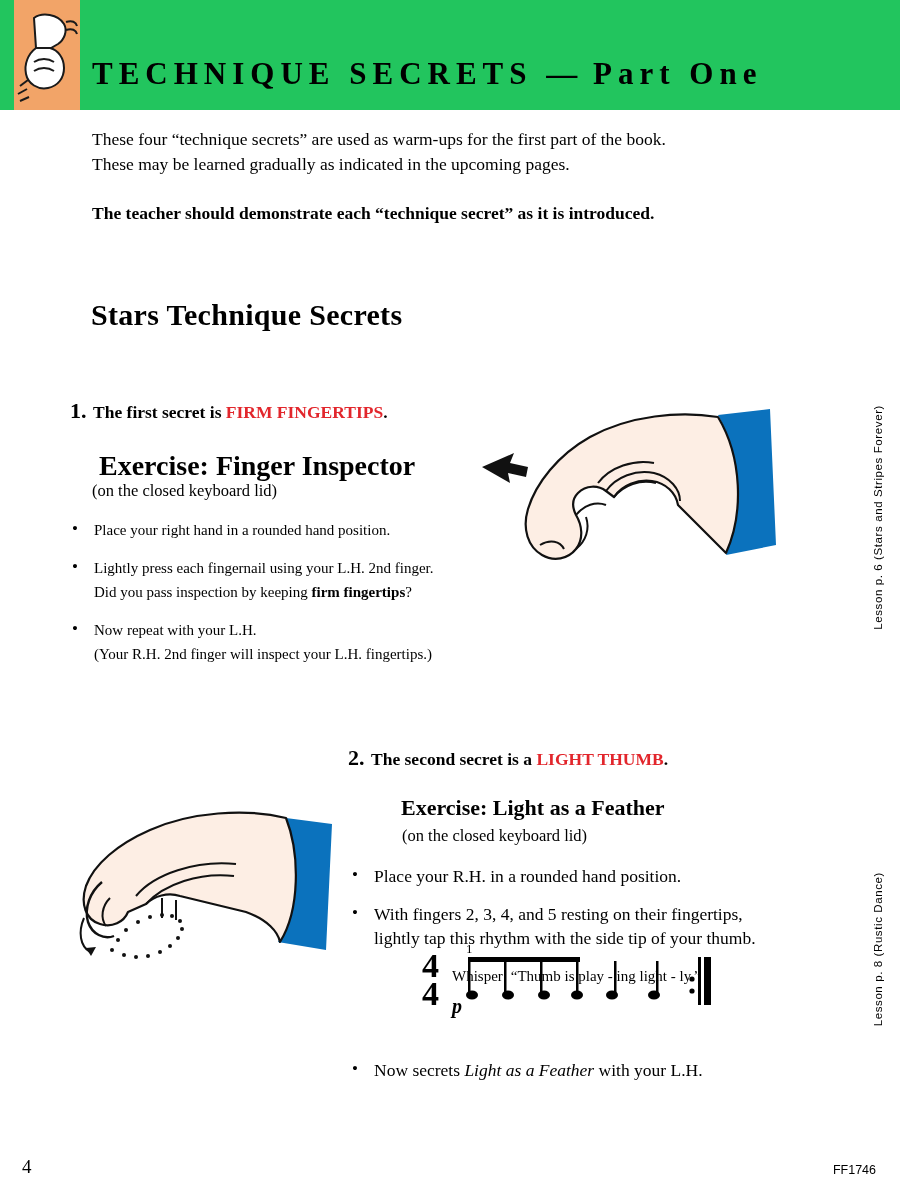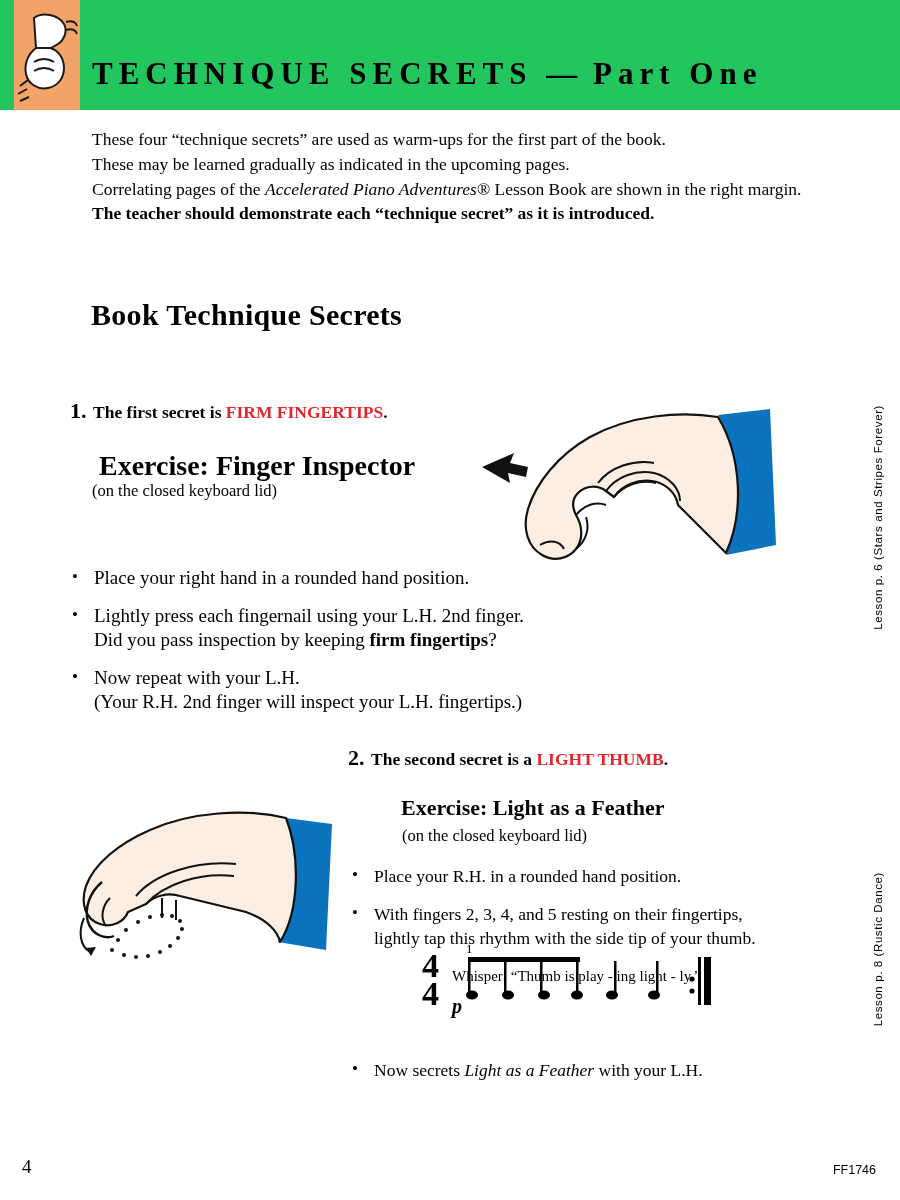--- a/index.html
+++ b/index.html
@@ -88,23 +88,22 @@
   }
   .ex1-sub {
     position: absolute;
     left: 92px; top: 481px;
     font-size: 16.5px;
   }
   .bullets1 {
     position: absolute;
     left: 68px; top: 518px;
     width: 470px;
-    font-size: 19px;
+    font-size: 15px;
     line-height: 24px;
-    margin-top: 48px;
   }
   .bullets2 {
     position: absolute;
     left: 348px; top: 864px;
     width: 420px;
     font-size: 17.5px;
     line-height: 24px;
   }
   .bullet {
     position: relative;
@@ -205,27 +204,24 @@
   <div class="header-title">
     <span>TECHNIQUE SECRETS</span>
     <span class="dash">—</span>
     <span>Part One</span>
   </div>
 </div>
 
 <div class="intro">
   <div>These four “technique secrets” are used as warm-ups for the first part of the book.</div>
   <div>These may be learned gradually as indicated in the upcoming pages.</div>
-  <div>
-    <span>Correlating pages of the </span><span class="em">Accelerated Piano Adventures</span><span>® Lesson Book are shown in the right margin.</span>
-  </div>
 </div>
 <div class="intro-bold">The teacher should demonstrate each “technique secret” as it is introduced.</div>
 
-<div class="section-heading">Book Technique Secrets</div>
+<div class="section-heading">Stars Technique Secrets</div>
 
 <div class="num1">1.</div>
 <div class="secret1-line">
   <span>The first secret is </span><span class="red">FIRM FINGERTIPS</span><span>.</span>
 </div>
 
 <div class="ex1-title">Exercise: Finger Inspector</div>
 <div class="ex1-sub">(on the closed keyboard lid)</div>
 
 <div class="bullets1">

